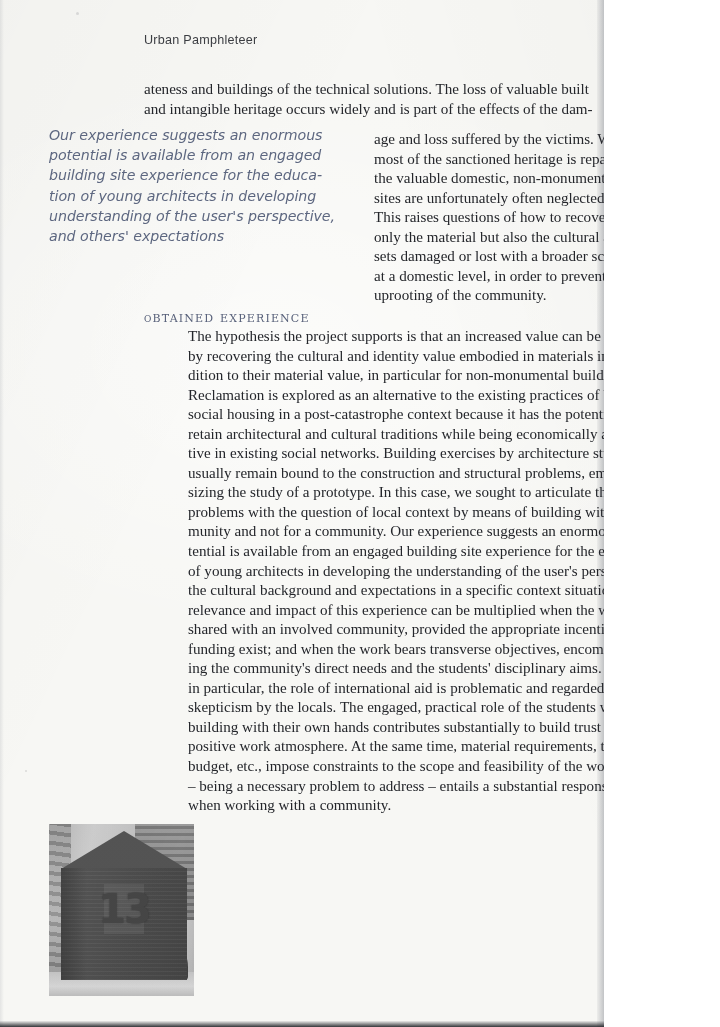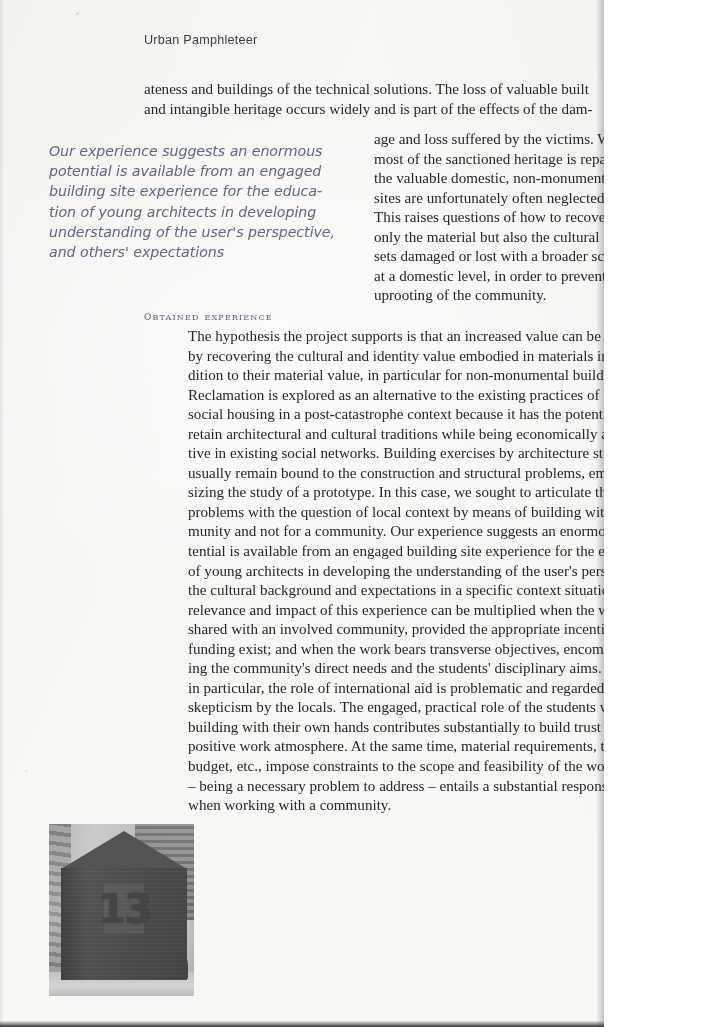--- a/index.html
+++ b/index.html
@@ -90,21 +90,21 @@
   .band {
     position: absolute;
     left: 49px;
     top: 118px;
     width: 620px;
     height: 175px;
   }
   .pullquote {
     position: absolute;
     left: 0px;
-    top: 23px;
+    top: 7px;
     width: 305px;
     font-family: "DejaVu Sans", sans-serif;
     font-style: italic;
     font-size: 14.2px;
     line-height: 20.2px;
     letter-spacing: -0.05px;
     color: #5d6780;
     white-space: pre-line;
   }
   .right-col {
@@ -113,21 +113,21 @@
     top: 12px;
     width: 345px;
   }
 
   
   .section-heading {
     position: absolute;
     left: 144px;
     top: 308px;
     font-family: "DejaVu Serif", serif;
-    font-size: 12px;
+    font-size: 15px;
     letter-spacing: 1.15px;
     font-variant: small-caps;
     text-transform: lowercase;
     color: #58617a;
   }
   .section-heading::first-letter {
     font-size: 13.4px;
   }
 
   

